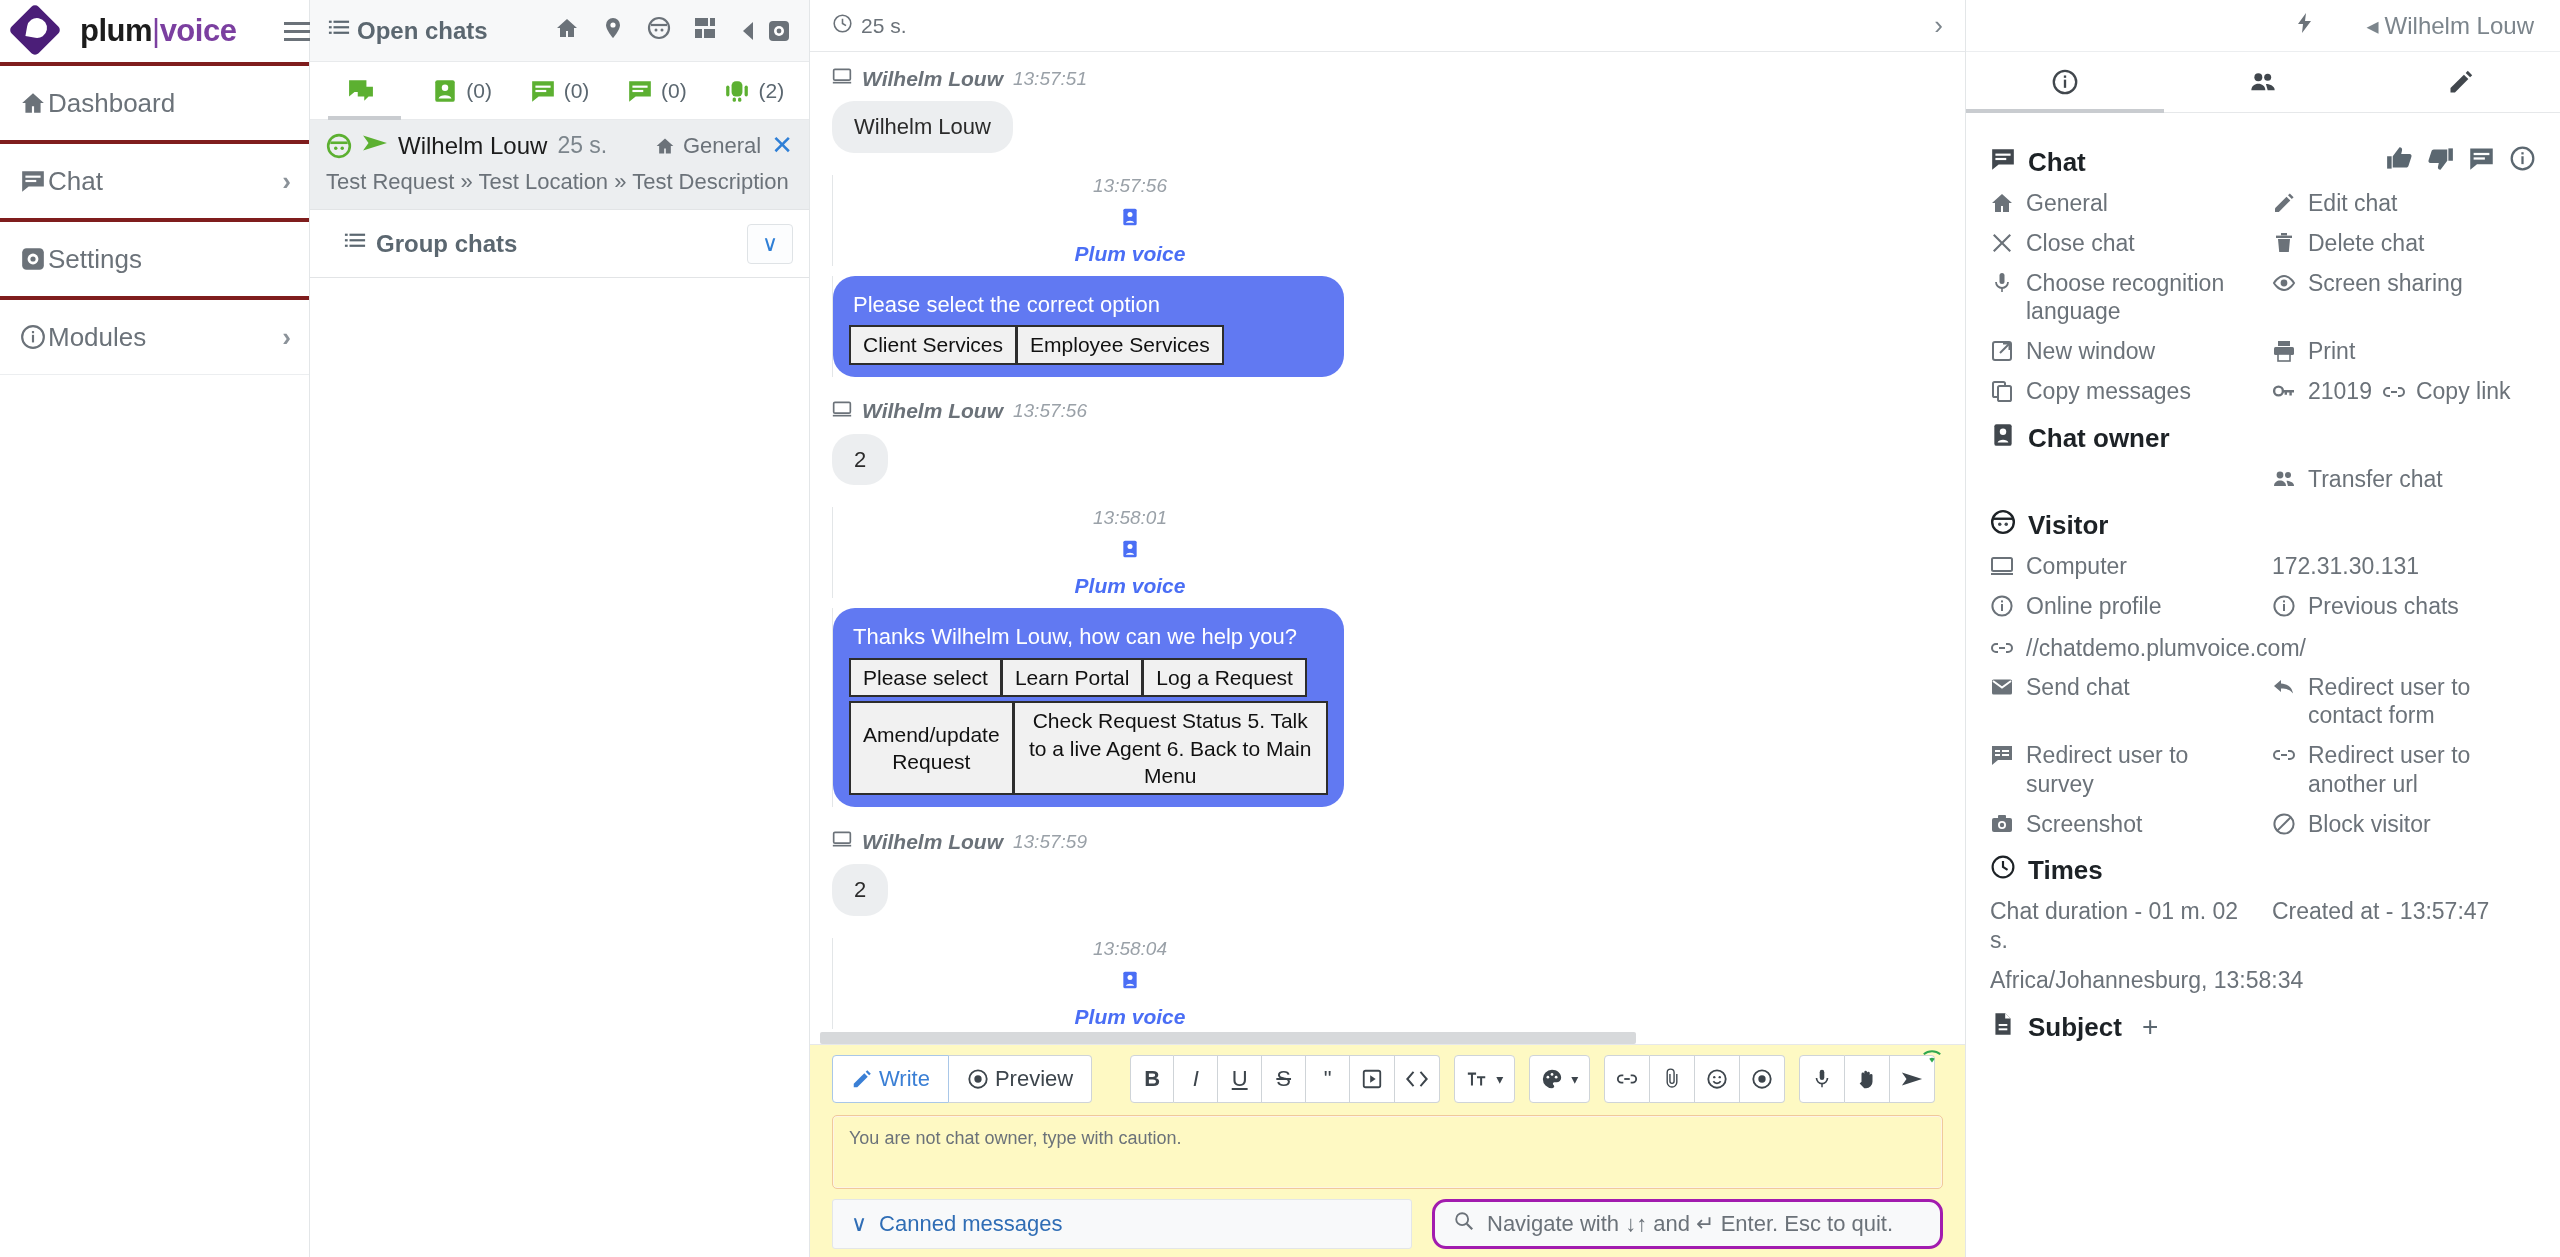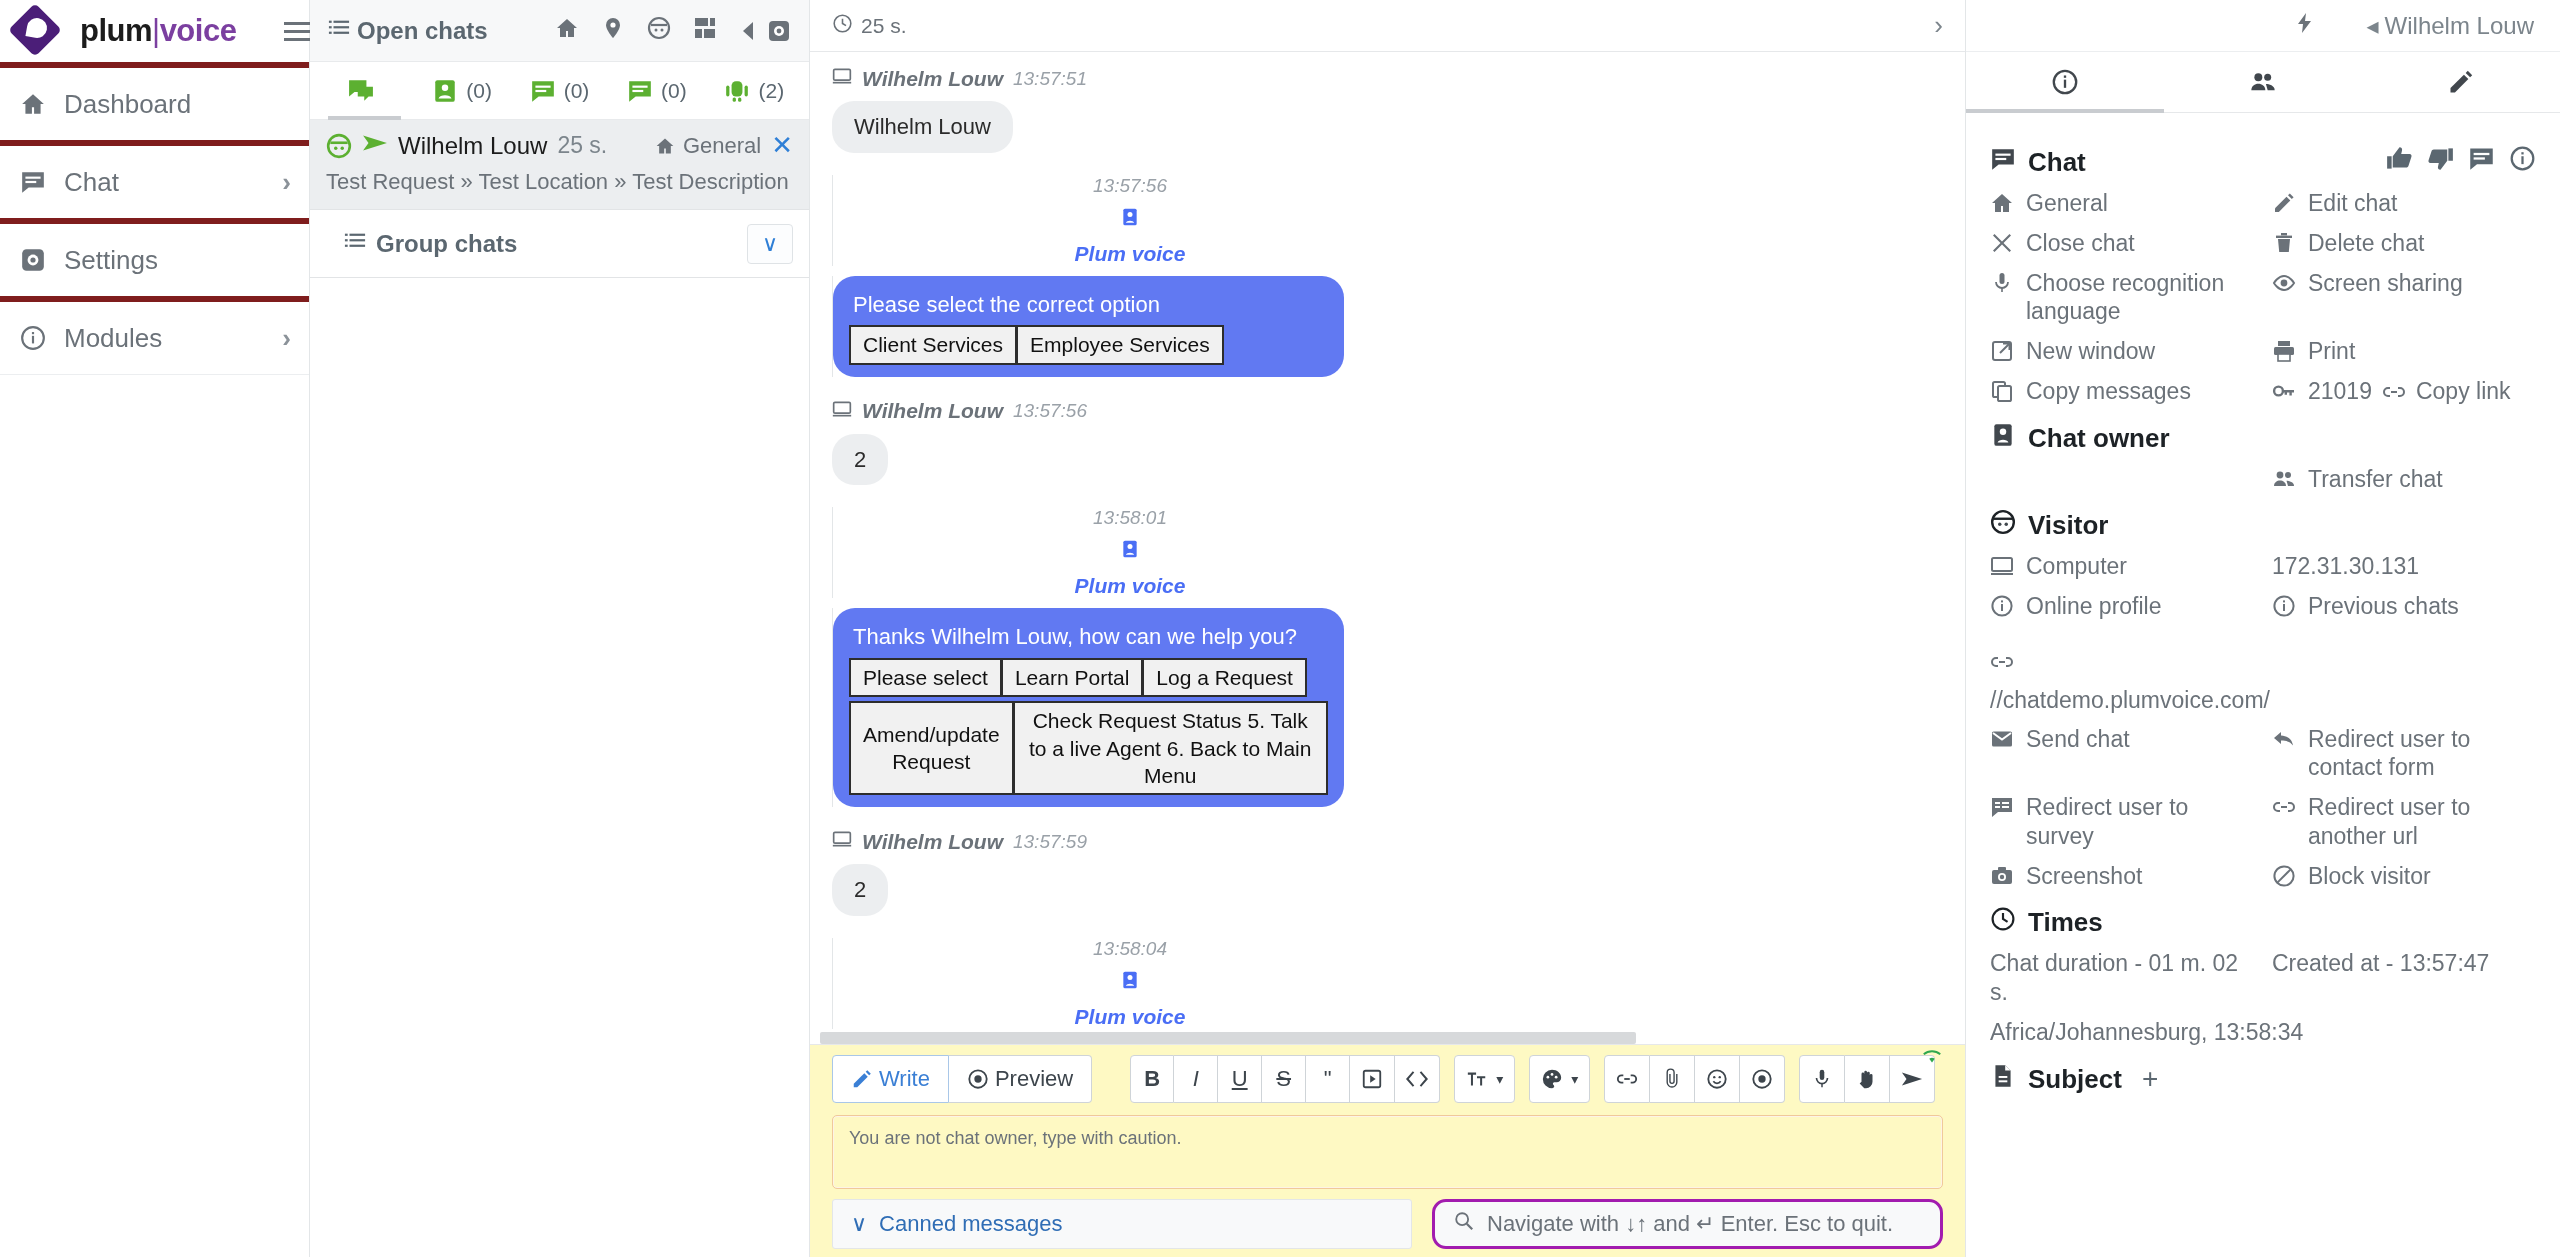--- a/index.html
+++ b/index.html
@@ -34,23 +34,23 @@
     background: #fff; border-radius: 50% 50% 50% 0; transform: rotate(10deg);
   }
   .logo-text { font-size: 31px; font-weight: 700; letter-spacing: -0.5px; }
   .logo-text .plum { color: #1c1c1c; }
   .logo-text .bar { color: #7b3fa0; font-weight: 300; }
   .logo-text .voice { color: #7b3fa0; margin-top: 48px; }
   .hamburger { margin-left: 26px; display: flex; flex-direction: column; gap: 5px; cursor: pointer;}
   .hamburger i { display:block; width: 26px; height: 3px; background: #6b7279; }
 
   .navitem {
-    display: flex; align-items: center; gap: 16px;
+    display: flex; align-items: center; gap: 0;
     height: 78px; padding: 6px 18px;
-    border-top: 6px solid #7f1d1d;
+    border-top: 4px solid #7f1d1d;
     color: #6b7279; font-size: 26px; cursor: pointer;
   }
   .navitem .label { flex: 1; }
   .navitem .chev { color: #8b9299; font-size: 26px; font-weight: bold; }
   .navicon { width: 30px; height: 30px; display:flex; align-items:center; justify-content:center; color:#6b7279; }
   .navicon svg { width: 26px; height: 26px; fill: #6b7279; }
 
   
   .chatlist {
     width: 500px; min-width: 500px; height: 100%;
@@ -935,21 +935,21 @@
         </div>
         <div class="ritem">
           <svg viewBox="0 0 24 24">
               <circle cx="12" cy="12" r="9.6" fill="none" stroke="#6b7279" stroke-width="2"></circle>
               <rect x="11" y="10" width="2" height="7"></rect>
               <rect x="11" y="6.4" width="2" height="2"></rect>
             </svg>
           <span>Previous chats</span>
         </div>
       </div>
-      <div class="ritem" style="margin-top:27px;flex-direction:column;">
+      <div class="ritem" style="margin-top:13px;">
         <svg viewBox="0 0 24 24">
             <path d="M9 11h6v2H9z"></path>
             <path d="M8 7H6a5 5 0 0 0 0 10h2v-2H6a3 3 0 0 1 0-6h2z"></path>
             <path d="M16 7h2a5 5 0 0 1 0 10h-2v-2h2a3 3 0 0 0 0-6h-2z"></path>
           </svg>
         <span>//chatdemo.plumvoice.com/</span>
       </div>
       <div class="sep-space"></div>
       <div class="grid2">
         <div class="ritem">

